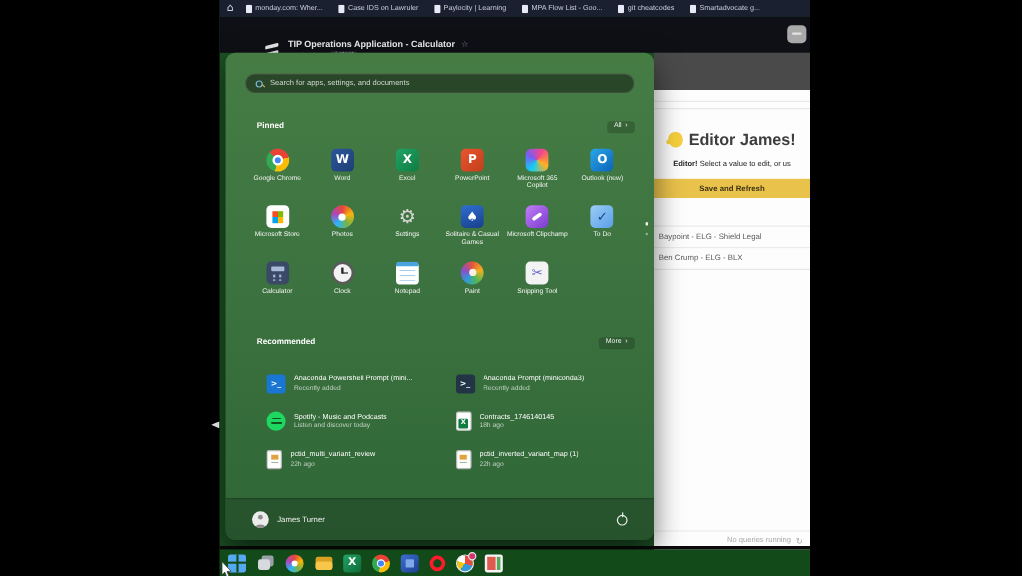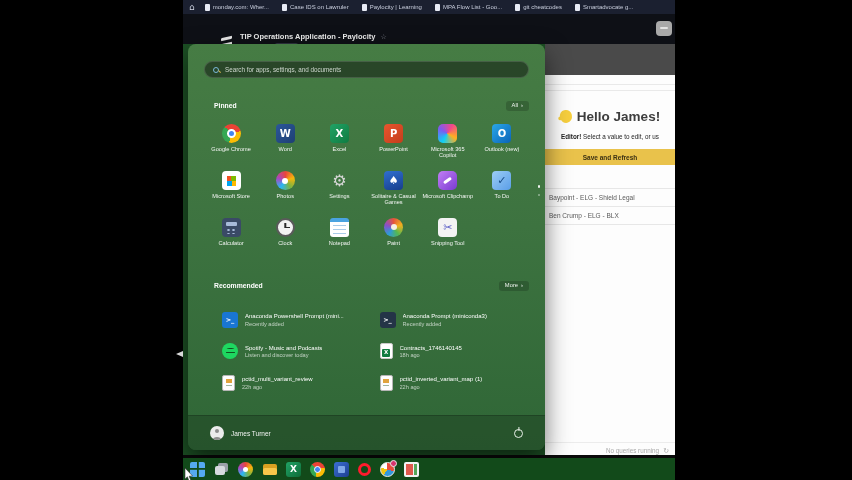--- a/index.html
+++ b/index.html
@@ -191,37 +191,37 @@
           <span class="bm">
             <i class="bm-ico"></i>
             <span class="bm-label">Smartadvocate g...</span>
           </span>
         </div>
     </div>
 
     <div class="appheader">
       <div class="rt-logo"></div>
       <div class="apptitle-row">
-        <span class="apptitle">TIP Operations Application - Paylocity</span>
+        <span class="apptitle">TIP Operations Application - Calculator</span>
         <span class="star">☆</span>
       </div>
       <div class="appsub-row">
         <span class="previewing">Previewing</span>
         <span class="latest-chip">Latest</span>
       </div>
       <div class="chat-btn"></div>
     </div>
 
     <div class="panel-toolbar"></div>
     <div class="panel">
       <div class="hairline" style="top:9px;"></div>
       <div class="hairline" style="top:15px;"></div>
       <div class="greeting-row">
         <span class="wave-hand"></span>
-        <span class="greeting">Hello James!</span>
+        <span class="greeting">Editor James!</span>
       </div>
       <div class="editor-line">
         <b>Editor!</b><span> Select a value to edit, or us</span>
       </div>
       <button class="save-btn">Save and Refresh</button>
       <div class="rec-list" id="content-rows">
           <div class="crow">Baypoint - ELG - Shield Legal</div>
           <div class="crow">Ben Crump - ELG - BLX</div>
         </div>
       <div class="statusbar">

